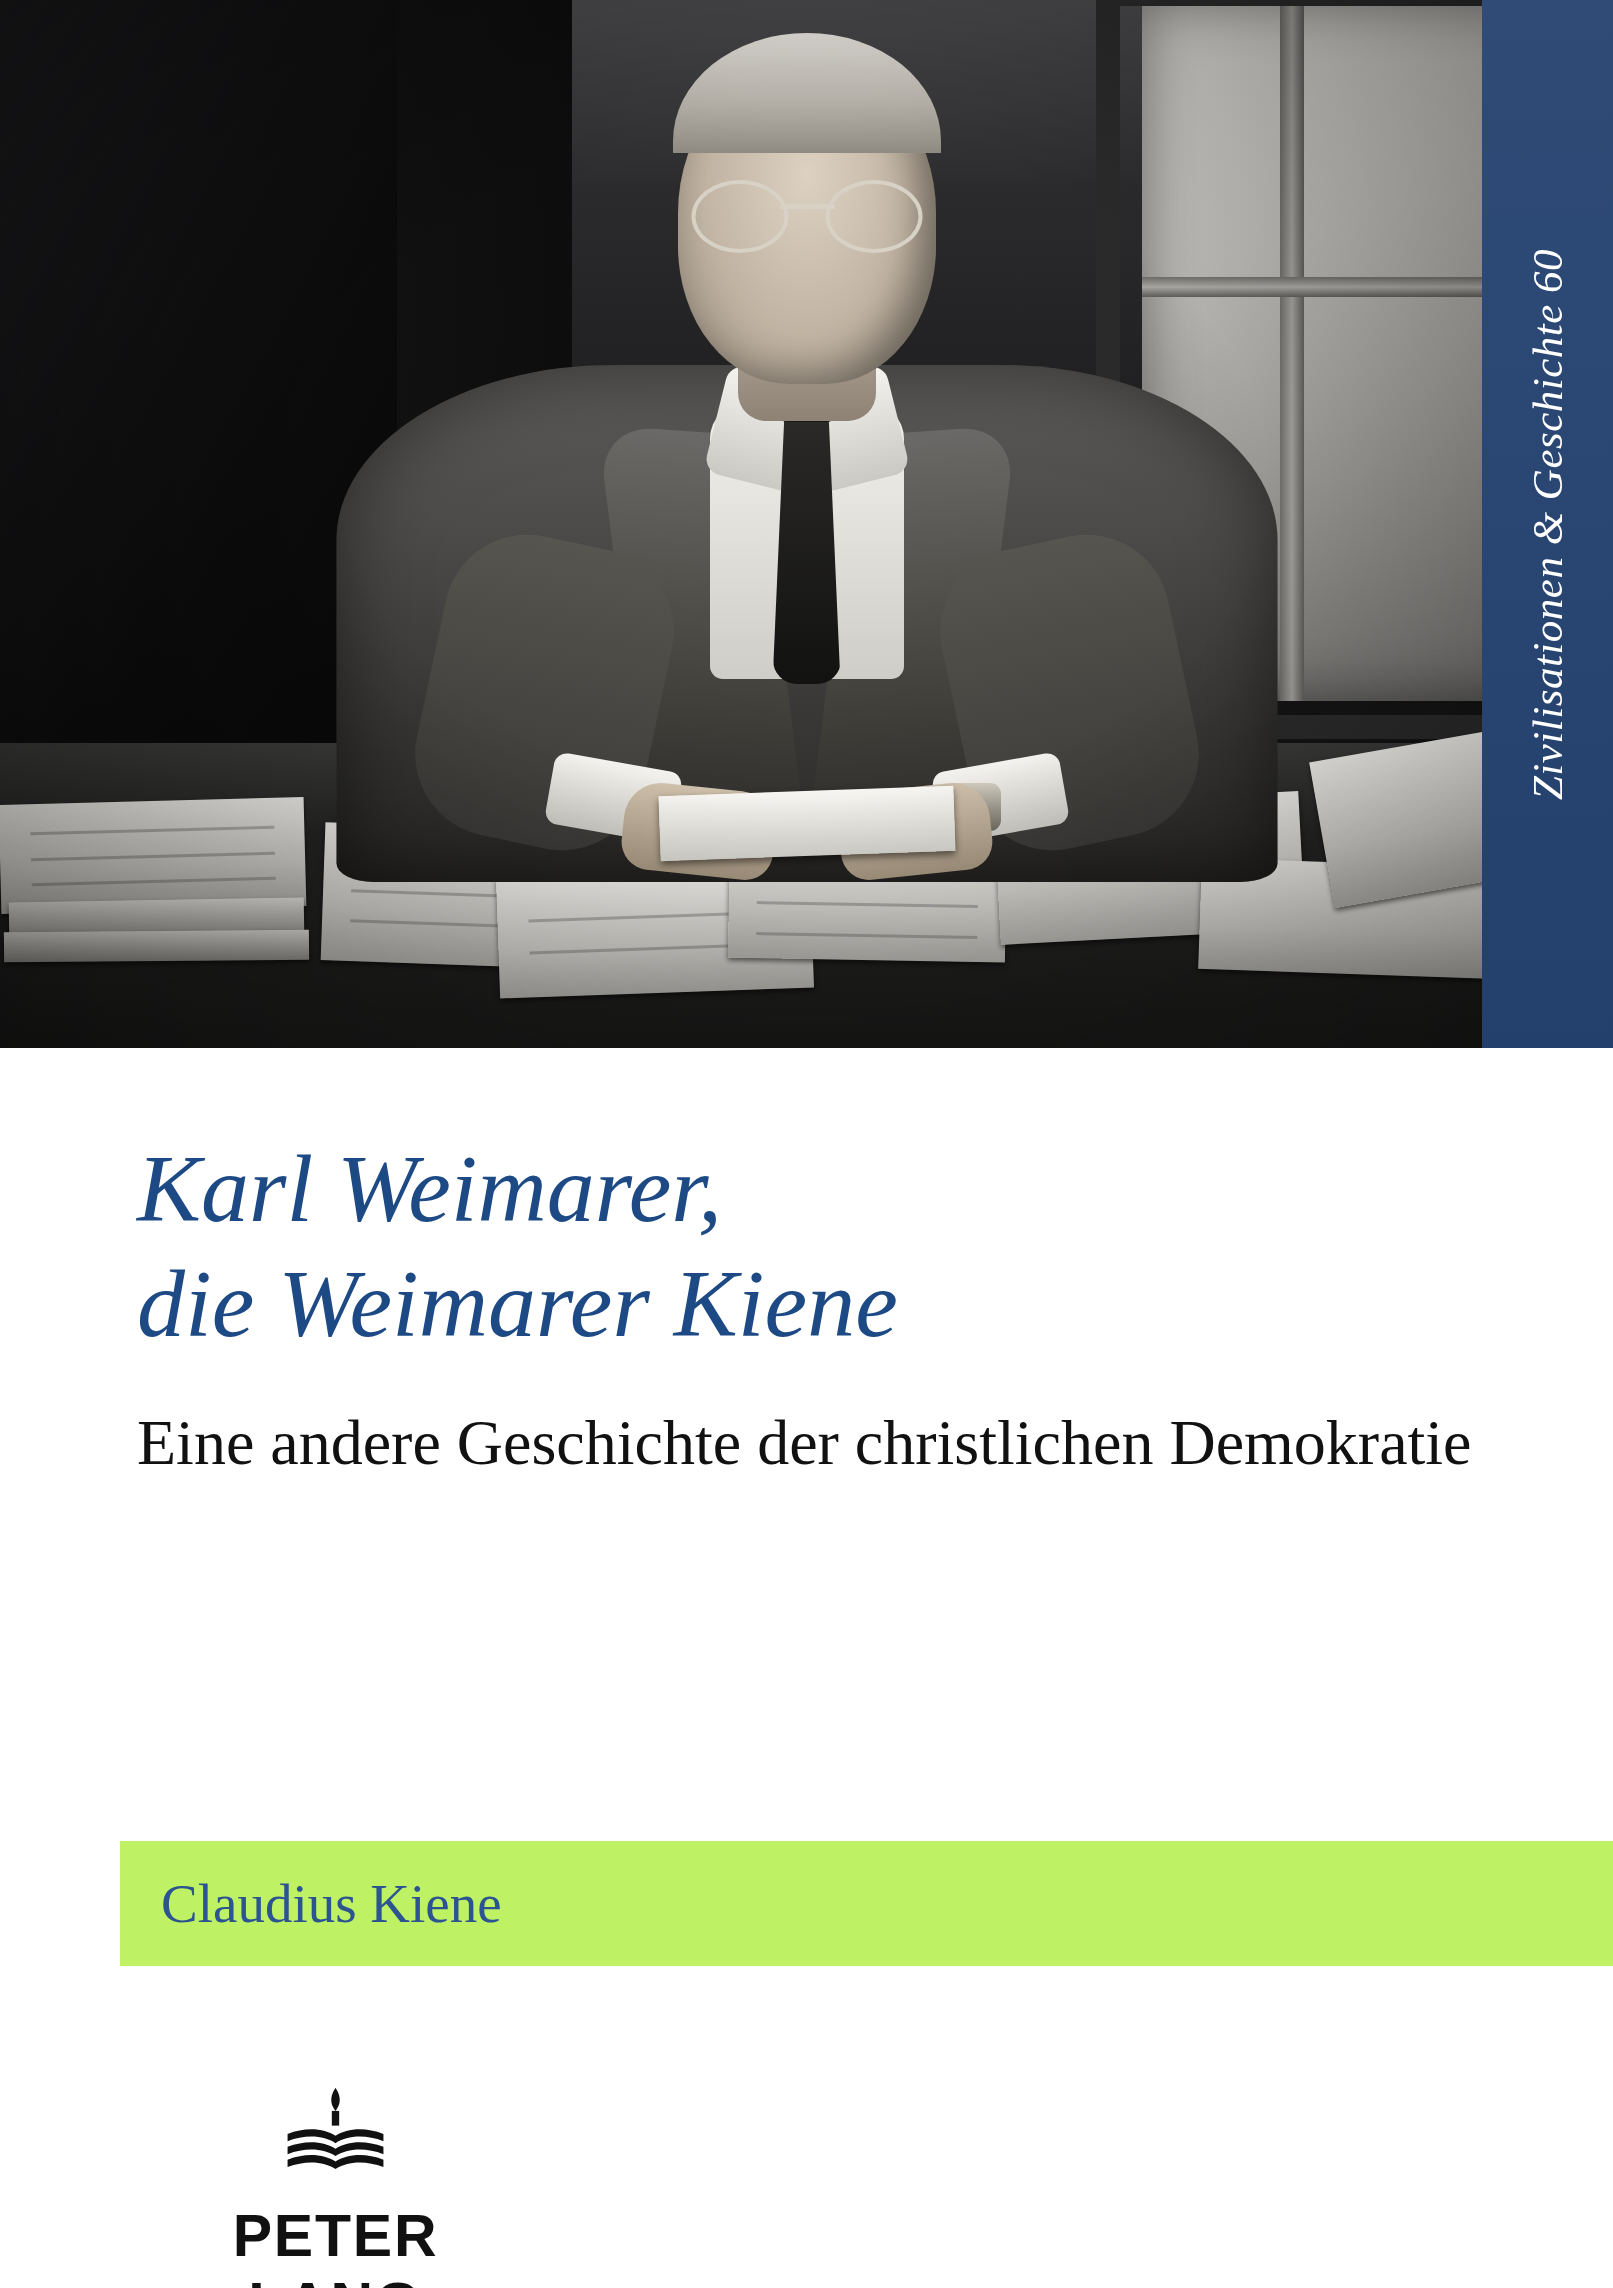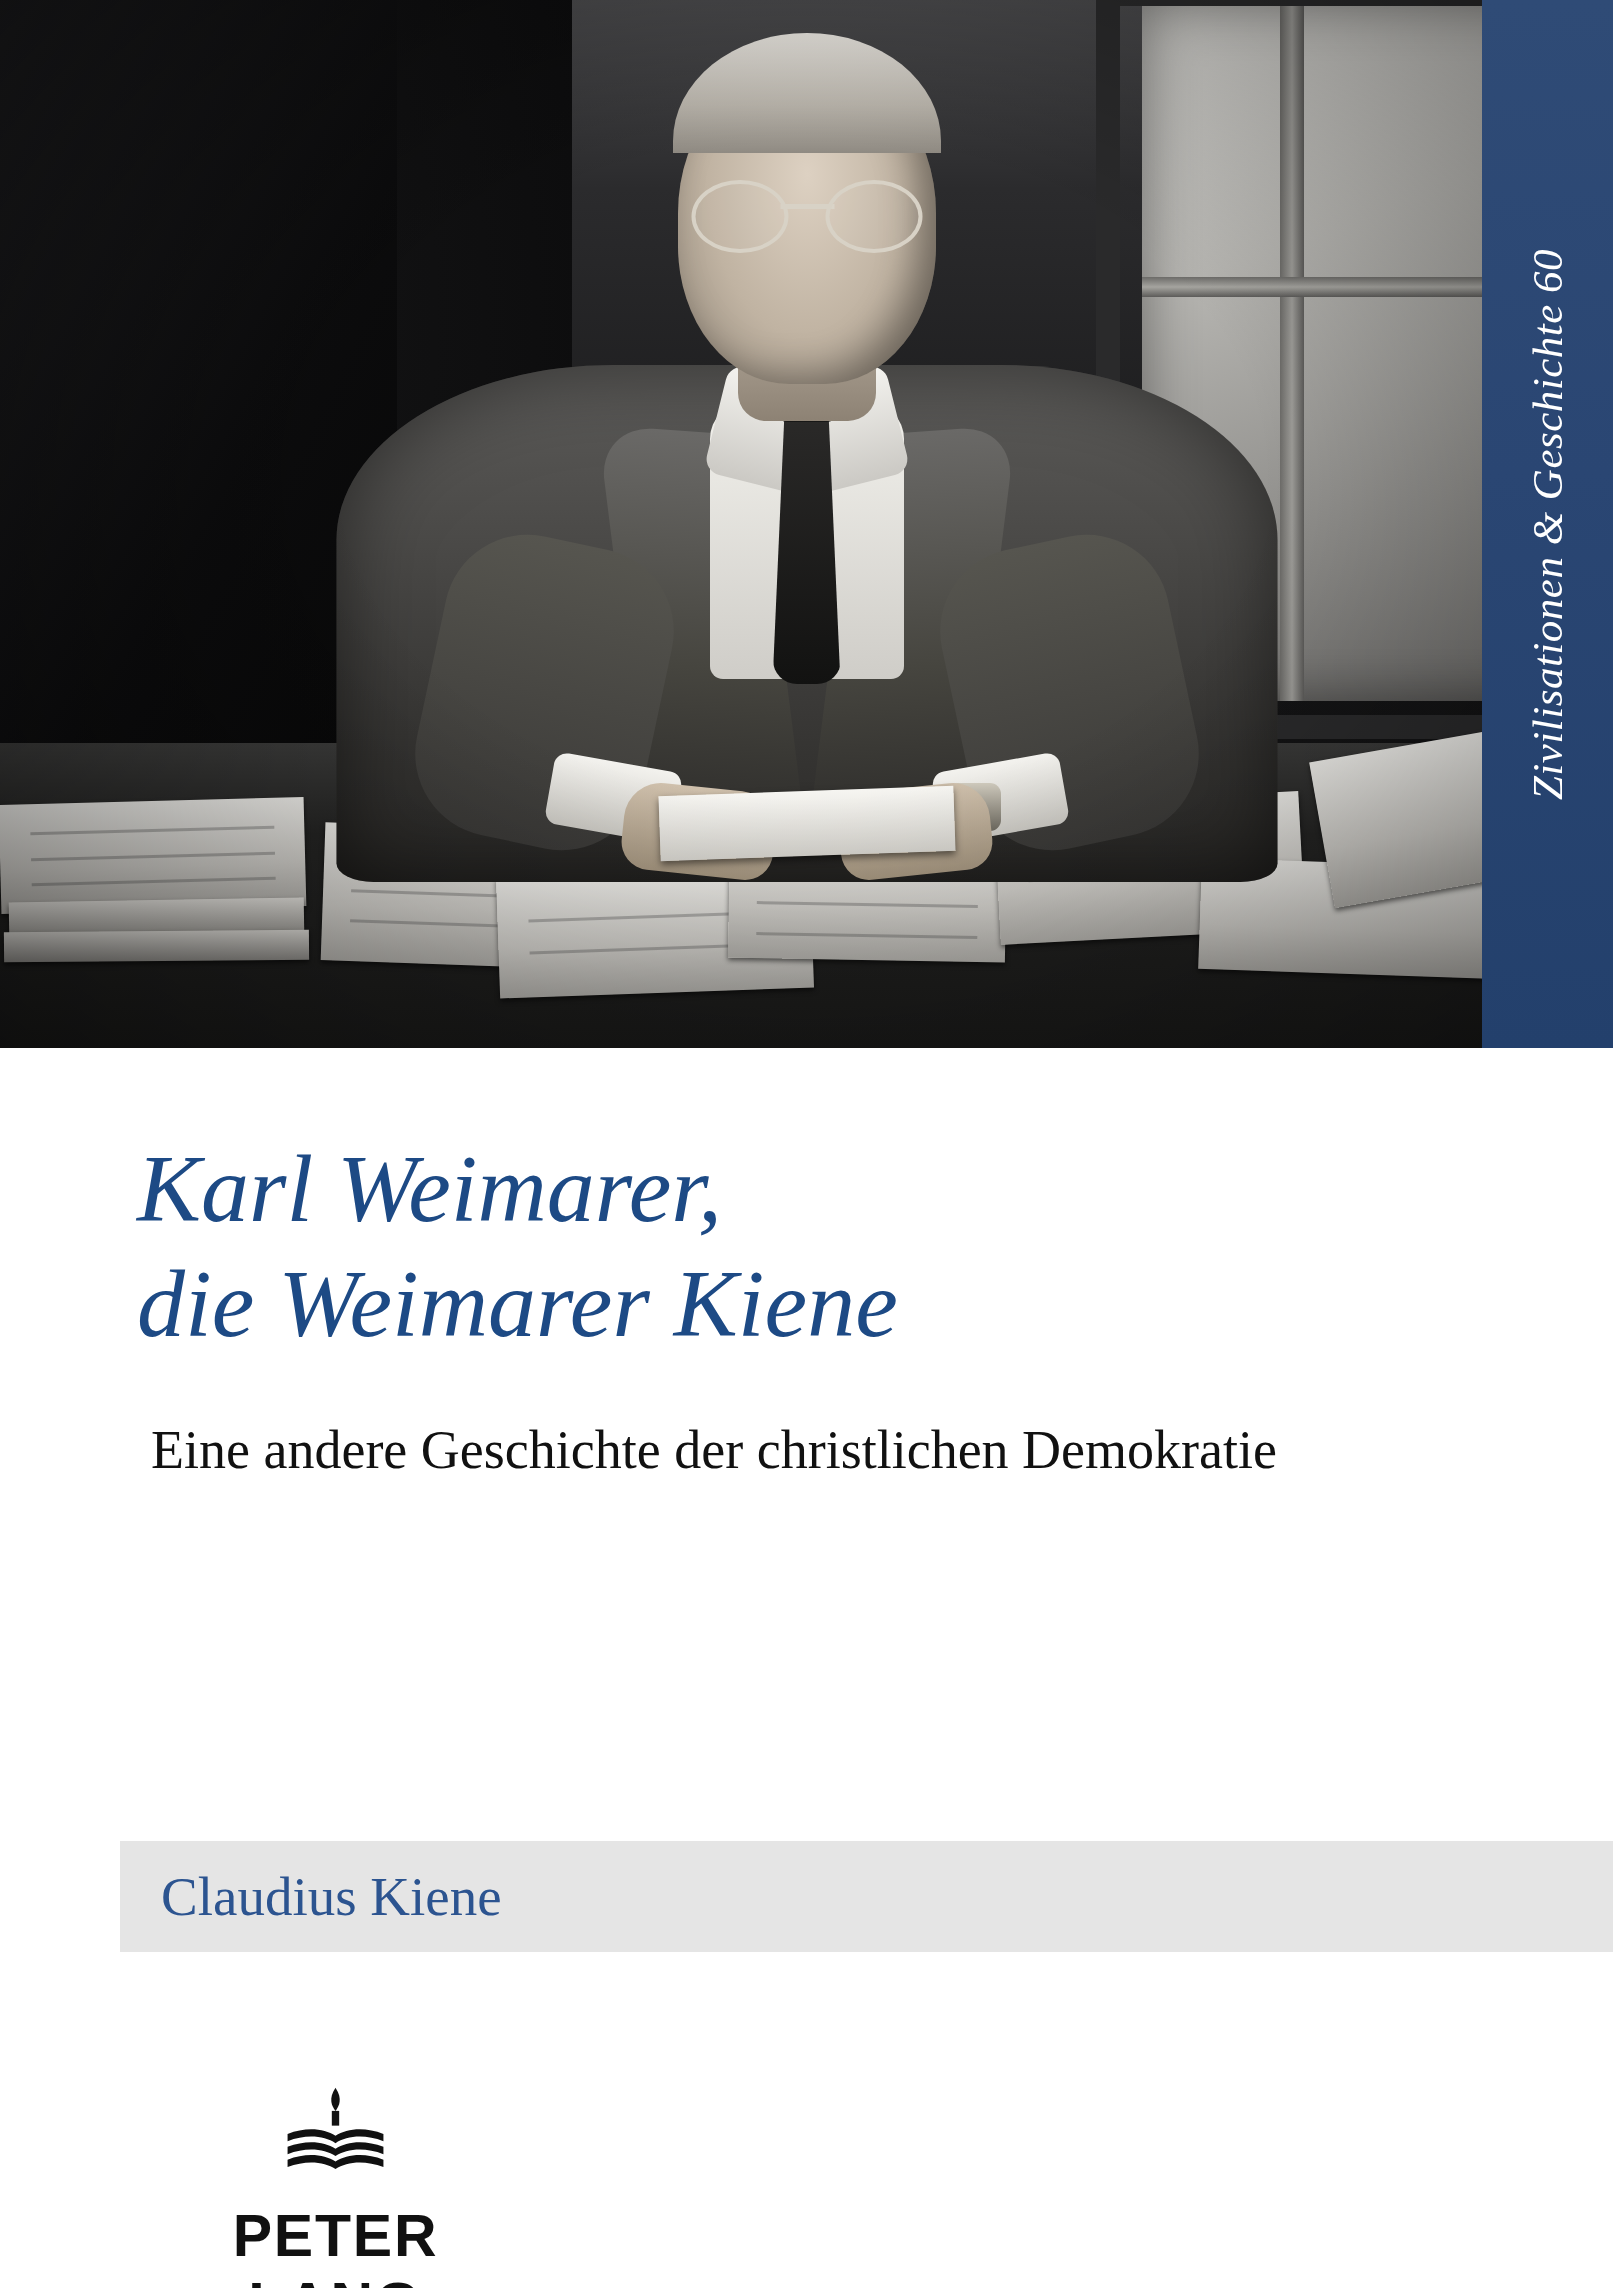--- a/index.html
+++ b/index.html
@@ -275,35 +275,35 @@
     font-size: 96px;
     line-height: 1.20;
     margin: 0;
     padding: 83px 120px 0 137px;
     font-weight: normal;
   }
   .title .line2, .title .line3 { display: block; }
   .subtitle {
     color: #111111;
     font-family: "Liberation Serif", serif;
-    font-size: 54px;
+    font-size: 64px;
     line-height: 1.25;
-    margin: 14px;
+    margin: 0;
     padding: 42px 120px 0 137px;
     font-weight: normal;
   }
 
   
   .author-band {
     position: absolute;
     left: 120px;
     top: 1841px;
     width: 1493px;
-    height: 111px;
-    background: #e5e5e5;
+    height: 125px;
+    background: #bef264;
     display: flex;
     align-items: center;
   }
   .author-name {
     color: #2c5490;
     font-family: "Liberation Serif", serif;
     font-size: 55px;
     padding-left: 41px;
   }
 

